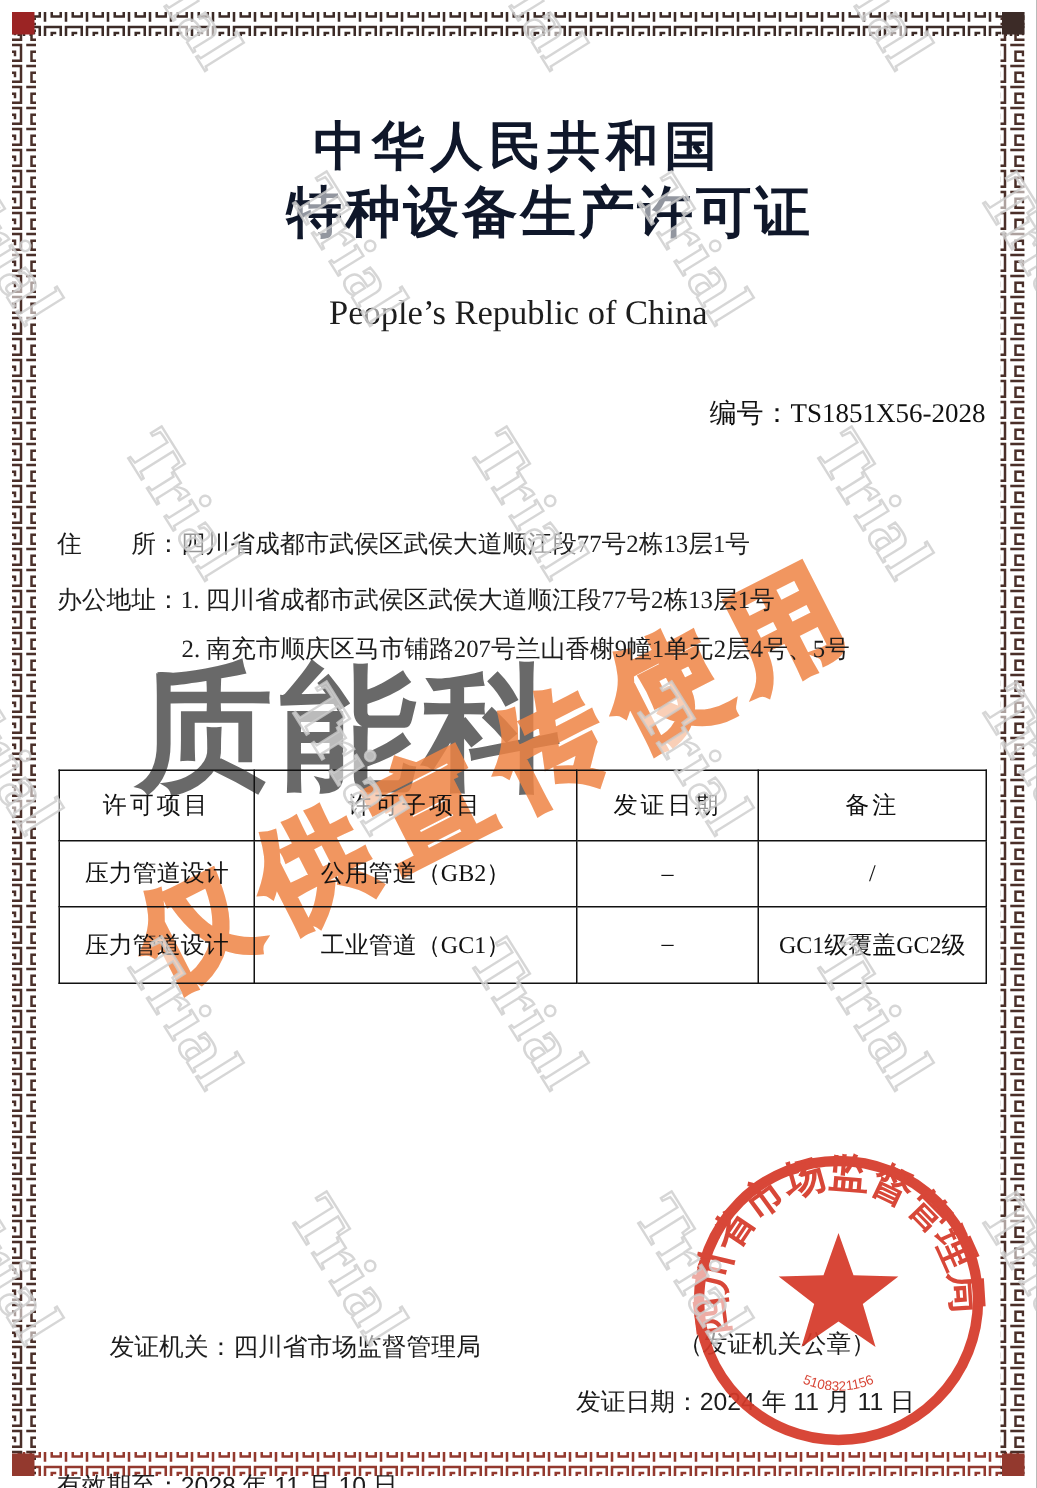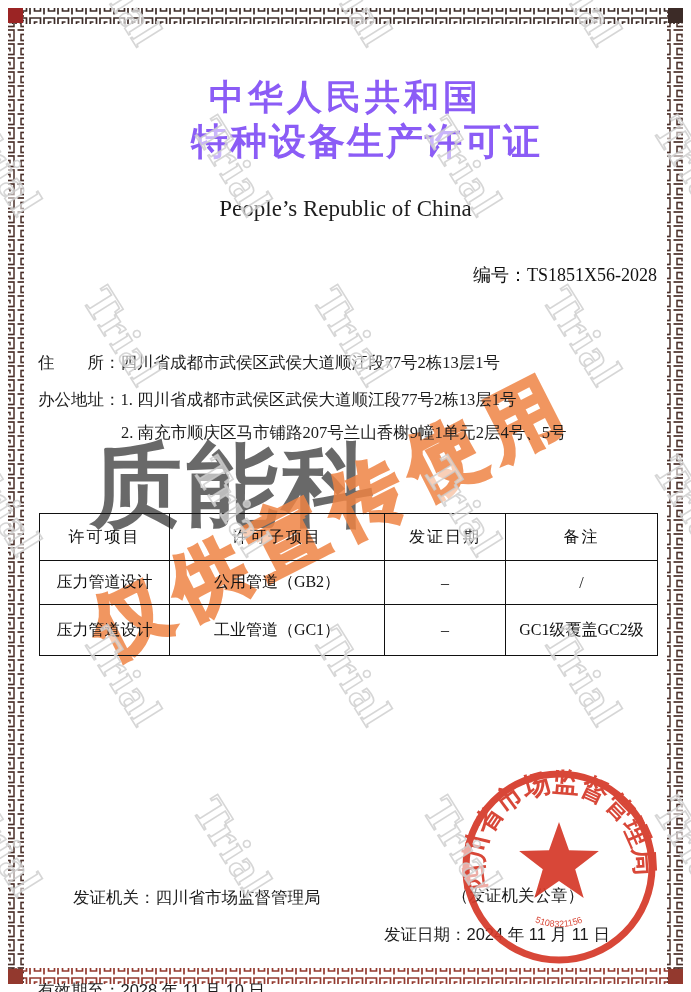--- a/index.html
+++ b/index.html
@@ -11,21 +11,21 @@
   .layer{position:absolute;inset:0;}
   #frame-layer{z-index:1;}
   #orange-layer{z-index:2;pointer-events:none;}
   #content-layer{z-index:3;}
   #seal-layer{z-index:4;pointer-events:none;}
   #trial-layer{z-index:5;pointer-events:none;}
 
   .abs{position:absolute;white-space:nowrap;}
   .center{left:0;right:0;text-align:center;}
 
-  .title-cn{font-family:Liberation Mono, monospace;font-weight:bold;color:#8b5cf6;}
+  .title-cn{font-family:Liberation Mono, monospace;font-weight:bold;color:#0f172a;}
   #t-cn1{top:74px;font-size:35px;letter-spacing:4px;}
   #t-cn2{top:117px;font-size:37px;letter-spacing:2px;margin-left:42px;}
   .title-en{font-family:"Liberation Serif",serif;color:#1d1d1d;}
   #t-en1{top:164px;font-size:23px;}
   #t-en2{top:196px;font-size:23px;}
 
   #license-line{top:263px;right:34px;font-size:18px;font-family:Liberation Serif, serif;color:#111;}
 
   .info-line{left:38px;font-size:16.5px;color:#1c1c1c;font-family:"Liberation Serif",serif;}
   #unit-line{top:314px;}

